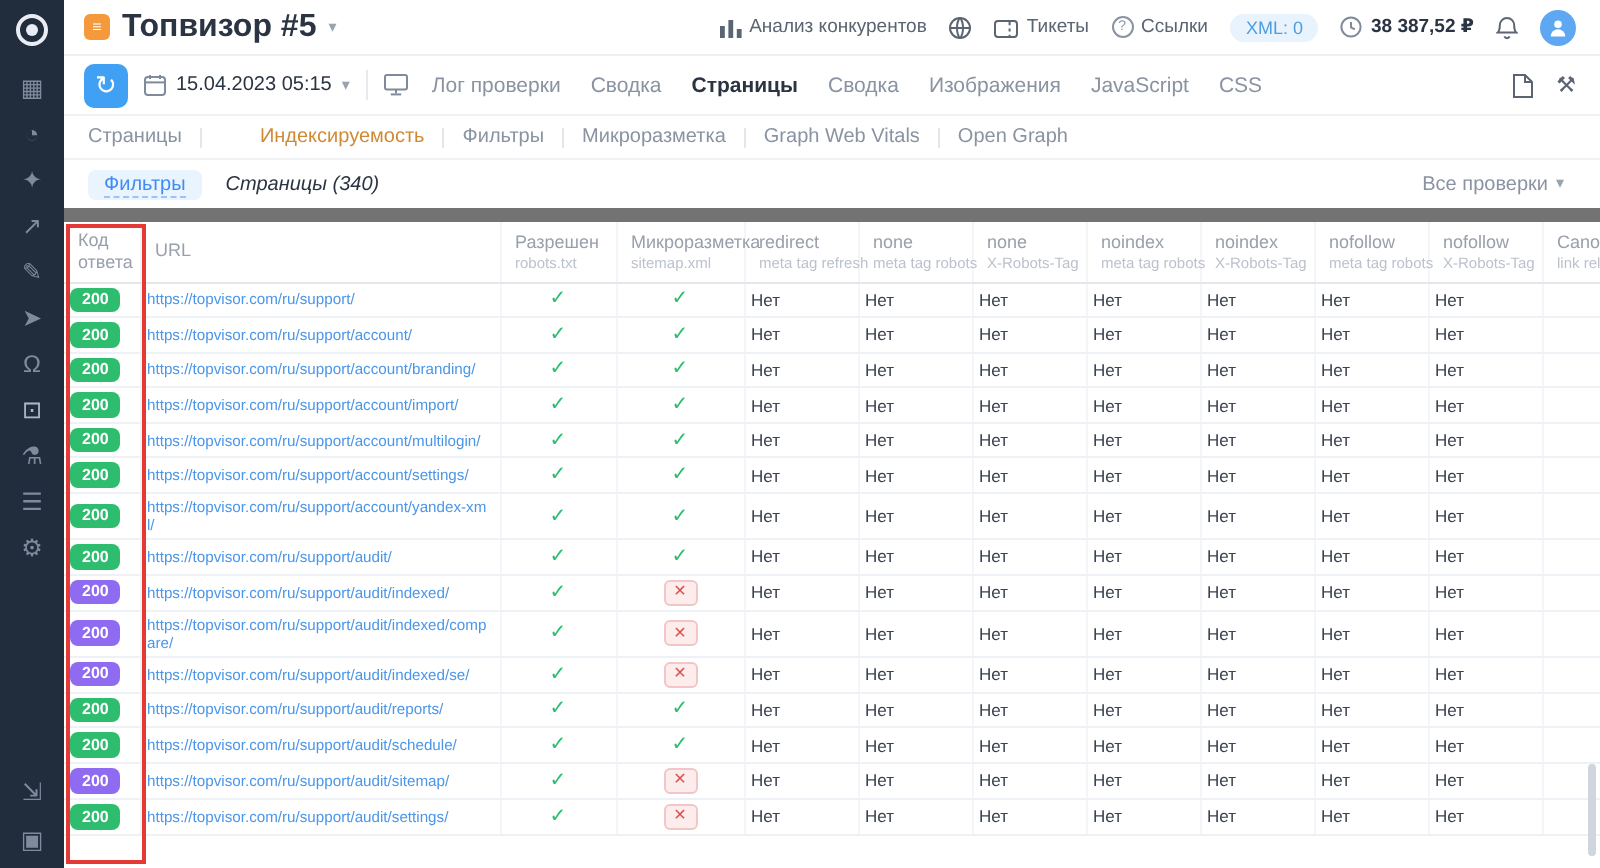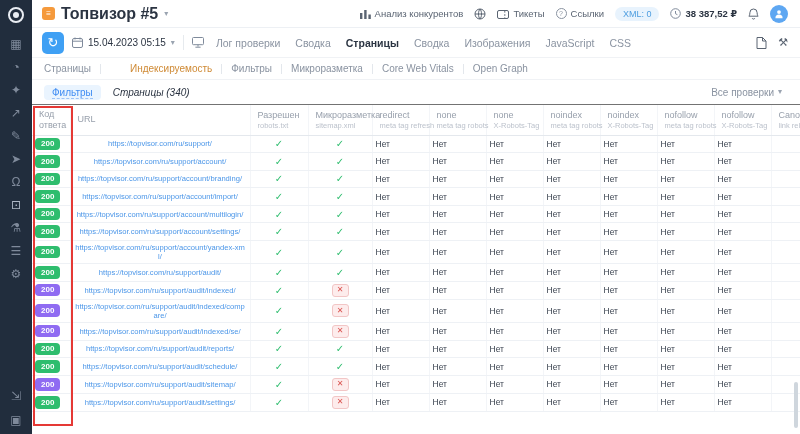--- a/index.html
+++ b/index.html
@@ -61,34 +61,34 @@
   .vsep{width:1px;height:10px;background:#e3e7ec;margin:0 9px;}
 
   .filterbar{height:24px;display:flex;align-items:center;gap:12px;padding:0 12px;font-size:10px;}
   .filters-link{color:#3f8cf3;background:#eaf4fe;padding:2px 8px;border-radius:4px;cursor:pointer;}
   .filters-link span{border-bottom:1px dashed #9cc3f7;}
   .pages-count{color:#2b3442;cursor:pointer;font-style:italic;}
   .all-checks{margin-left:auto;color:#8a93a1;display:flex;gap:4px;cursor:pointer;
     padding-right:6px;}
 
   
-  .table-wrap{position:relative;flex:1;overflow:hidden;border-top:1px solid #737373;}
+  .table-wrap{position:relative;flex:1;overflow:hidden;border-top:7px solid #737373;}
   table.tbl{border-collapse:collapse;table-layout:fixed;width:794px;}
   col.c-code{width:38px}col.c-url{width:180px}col.c-robots{width:58px}col.c-sitemap{width:64px}
   col.c-flag{width:57px}col.c-canon{width:57px}
   .tbl th{height:30px;vertical-align:middle;text-align:left;padding:2px 4px 2px 7px;font-weight:400;
     border-bottom:1px solid #e4e8ed;border-right:1px solid #f3f5f8;cursor:pointer;}
   .h-label{display:block;font-size:9px;color:#98a0ac;line-height:1.2;}
   .h-sub{display:block;font-size:7.5px;color:#bcc2cc;line-height:1.2;white-space:nowrap;}
   .tbl td{border-bottom:1px solid #eef1f5;border-right:1px solid #f3f5f8;vertical-align:middle;
     padding:2px 3px;font-size:8.5px;}
   .td-code{padding-left:5px;}
   .badge{display:inline-block;color:#fff;font-size:8px;font-weight:700;padding:1.5px 6px;
     border-radius:4px;line-height:1.2;}
-  .td-url{padding:2px 6px;text-align:center;}
+  .td-url{padding:2px 6px;}
   .td-url a{color:#4b96e8;font-size:7.6px;line-height:9px;text-decoration:none;word-break:break-all;
     display:block;cursor:pointer;}
   .td-mark{text-align:center;}
   .mark.ok{color:#2ebd6e;font-size:10px;font-weight:700;}
   .mark.bad{display:inline-flex;align-items:center;justify-content:center;width:17px;height:13px;
     background:#fdecec;border:1px solid #f2c6c6;border-radius:3px;color:#d9534f;font-size:8px;line-height:1;}
   .td-flag{text-align:left;padding-left:8px;color:#3a424f;}
   .red-box{position:absolute;left:1px;top:1px;width:40px;height:320px;border:2px solid #e53935;
     pointer-events:none;}
   .vthumb{position:absolute;right:2px;bottom:6px;width:4px;height:46px;background:#cfd6dd;
@@ -225,21 +225,21 @@
 
     <div class="subtabs">
         <span class="subtab">Страницы</span>
         <span class="vsep"></span>
         <span class="subtab active">Индексируемость</span>
         <span class="vsep"></span>
         <span class="subtab">Фильтры</span>
         <span class="vsep"></span>
         <span class="subtab">Микроразметка</span>
         <span class="vsep"></span>
-        <span class="subtab">Core Web Vitals</span>
+        <span class="subtab">Graph Web Vitals</span>
         <span class="vsep"></span>
         <span class="subtab">Open Graph</span>
       </div>
 
     <div class="filterbar">
       <span class="filters-link"><span>Фильтры</span></span>
       <span class="pages-count">Страницы (340)</span>
       <span class="all-checks">
         <span>Все проверки</span>
         <span class="chev">▾</span>

